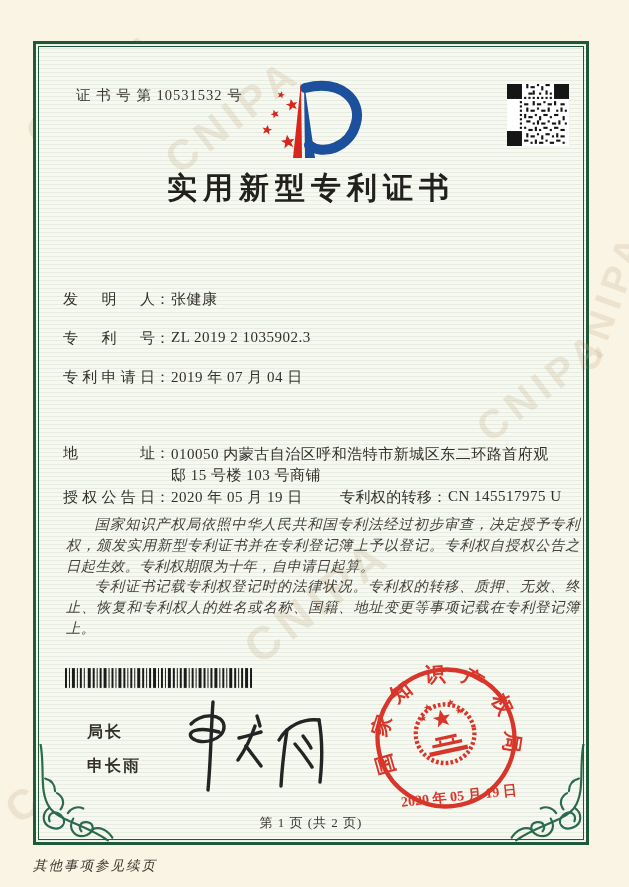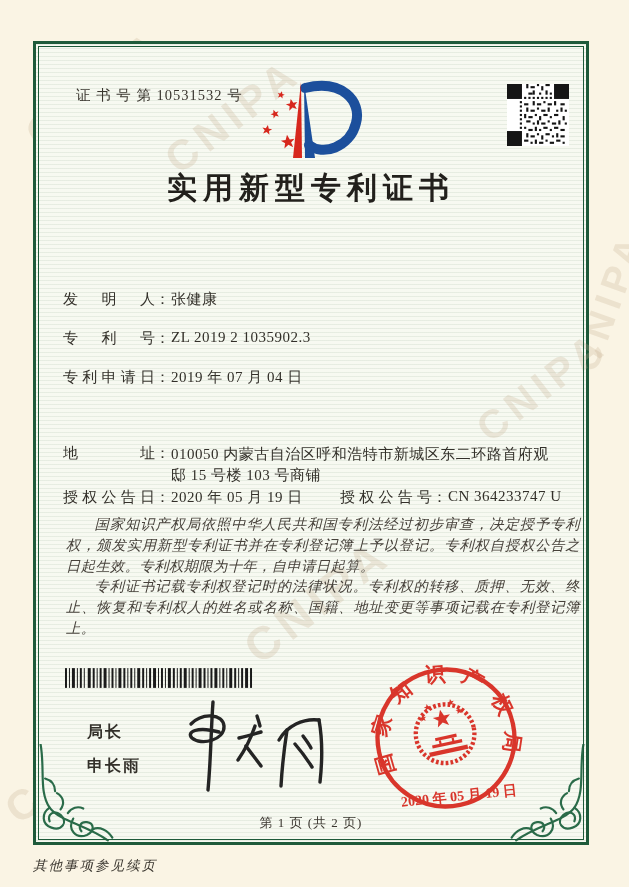--- a/index.html
+++ b/index.html
@@ -193,21 +193,21 @@
       <span class="flabel">专利号</span><span class="fcolon">：</span><span class="fvalue">ZL 2019 2 1035902.3</span>
     </div>
     <div class="layer frow" style="top:324px;">
       <span class="flabel">专利申请日</span><span class="fcolon">：</span><span class="fvalue">2019 年 07 月 04 日</span>
     </div>
     <div class="layer frow" style="top:400px;">
       <span class="flabel">地址</span><span class="fcolon">：</span><span class="fvalue wrap">010050 内蒙古自治区呼和浩特市新城区东二环路首府观邸 15 号楼 103 号商铺</span>
     </div>
     <div class="layer frow" style="top:444px;">
       <span class="flabel">授权公告日</span><span class="fcolon">：</span><span class="fvalue">2020 年 05 月 19 日</span>
-      <span class="grant2"><span class="flabel">授权公告号</span><span class="fcolon">：</span><span class="fvalue">CN 364233747 U</span></span>
+      <span class="grant2"><span class="flabel">专利权的转移</span><span class="fcolon">：</span><span class="fvalue">CN 145517975 U</span></span>
     </div>
 
     <p class="layer para" style="top:470px;">国家知识产权局依照中华人民共和国专利法经过初步审查，决定授予专利权，颁发实用新型专利证书并在专利登记簿上予以登记。专利权自授权公告之日起生效。专利权期限为十年，自申请日起算。</p>
     <p class="layer para" style="top:532px;">专利证书记载专利权登记时的法律状况。专利权的转移、质押、无效、终止、恢复和专利权人的姓名或名称、国籍、地址变更等事项记载在专利登记簿上。</p>
 
     <svg class="layer barcode" width="188" height="20" viewBox="0 0 190 20">
       <g fill="#1a1a1a">
         <rect x="0" width="2" height="20"></rect>
           <rect x="4" width="1" height="20"></rect>
           <rect x="7" width="3" height="20"></rect>

